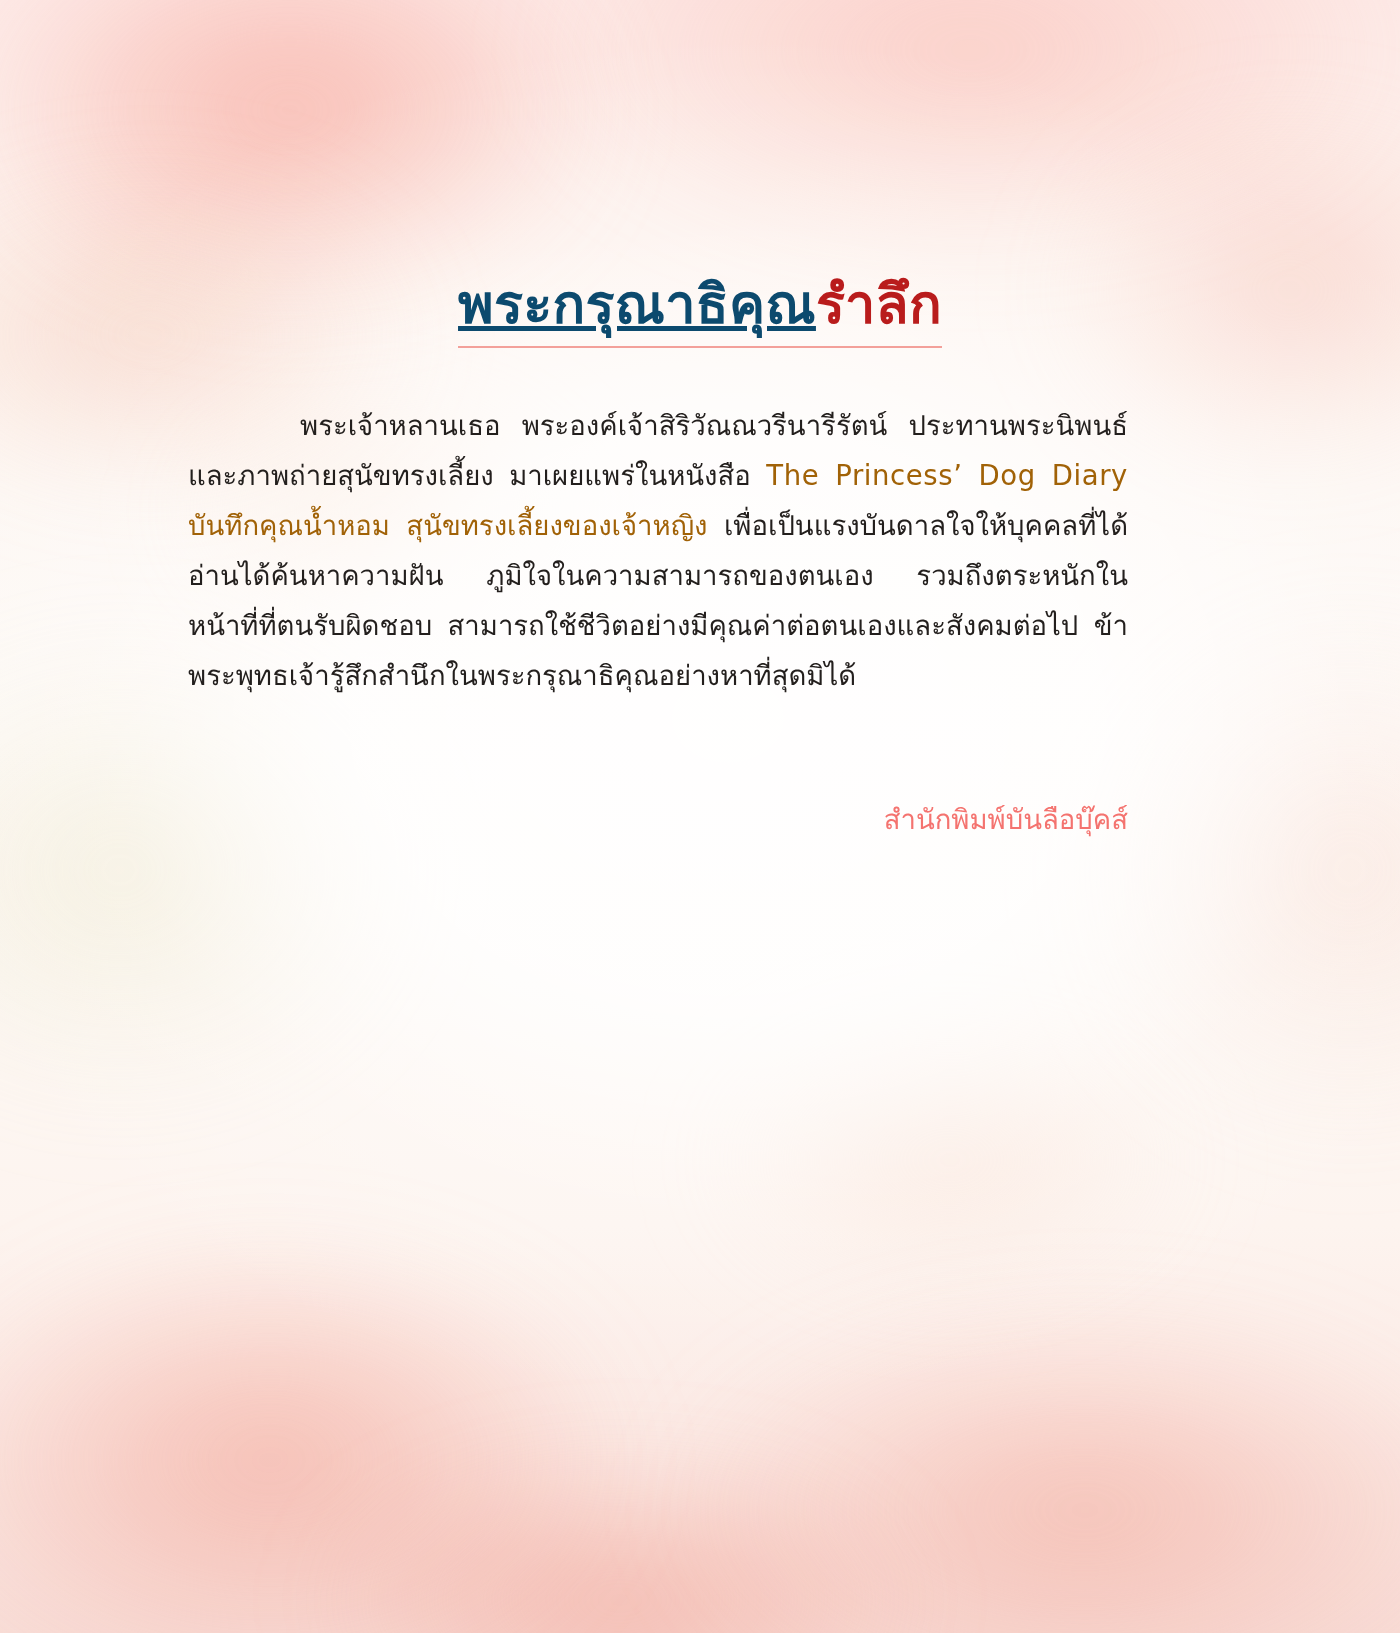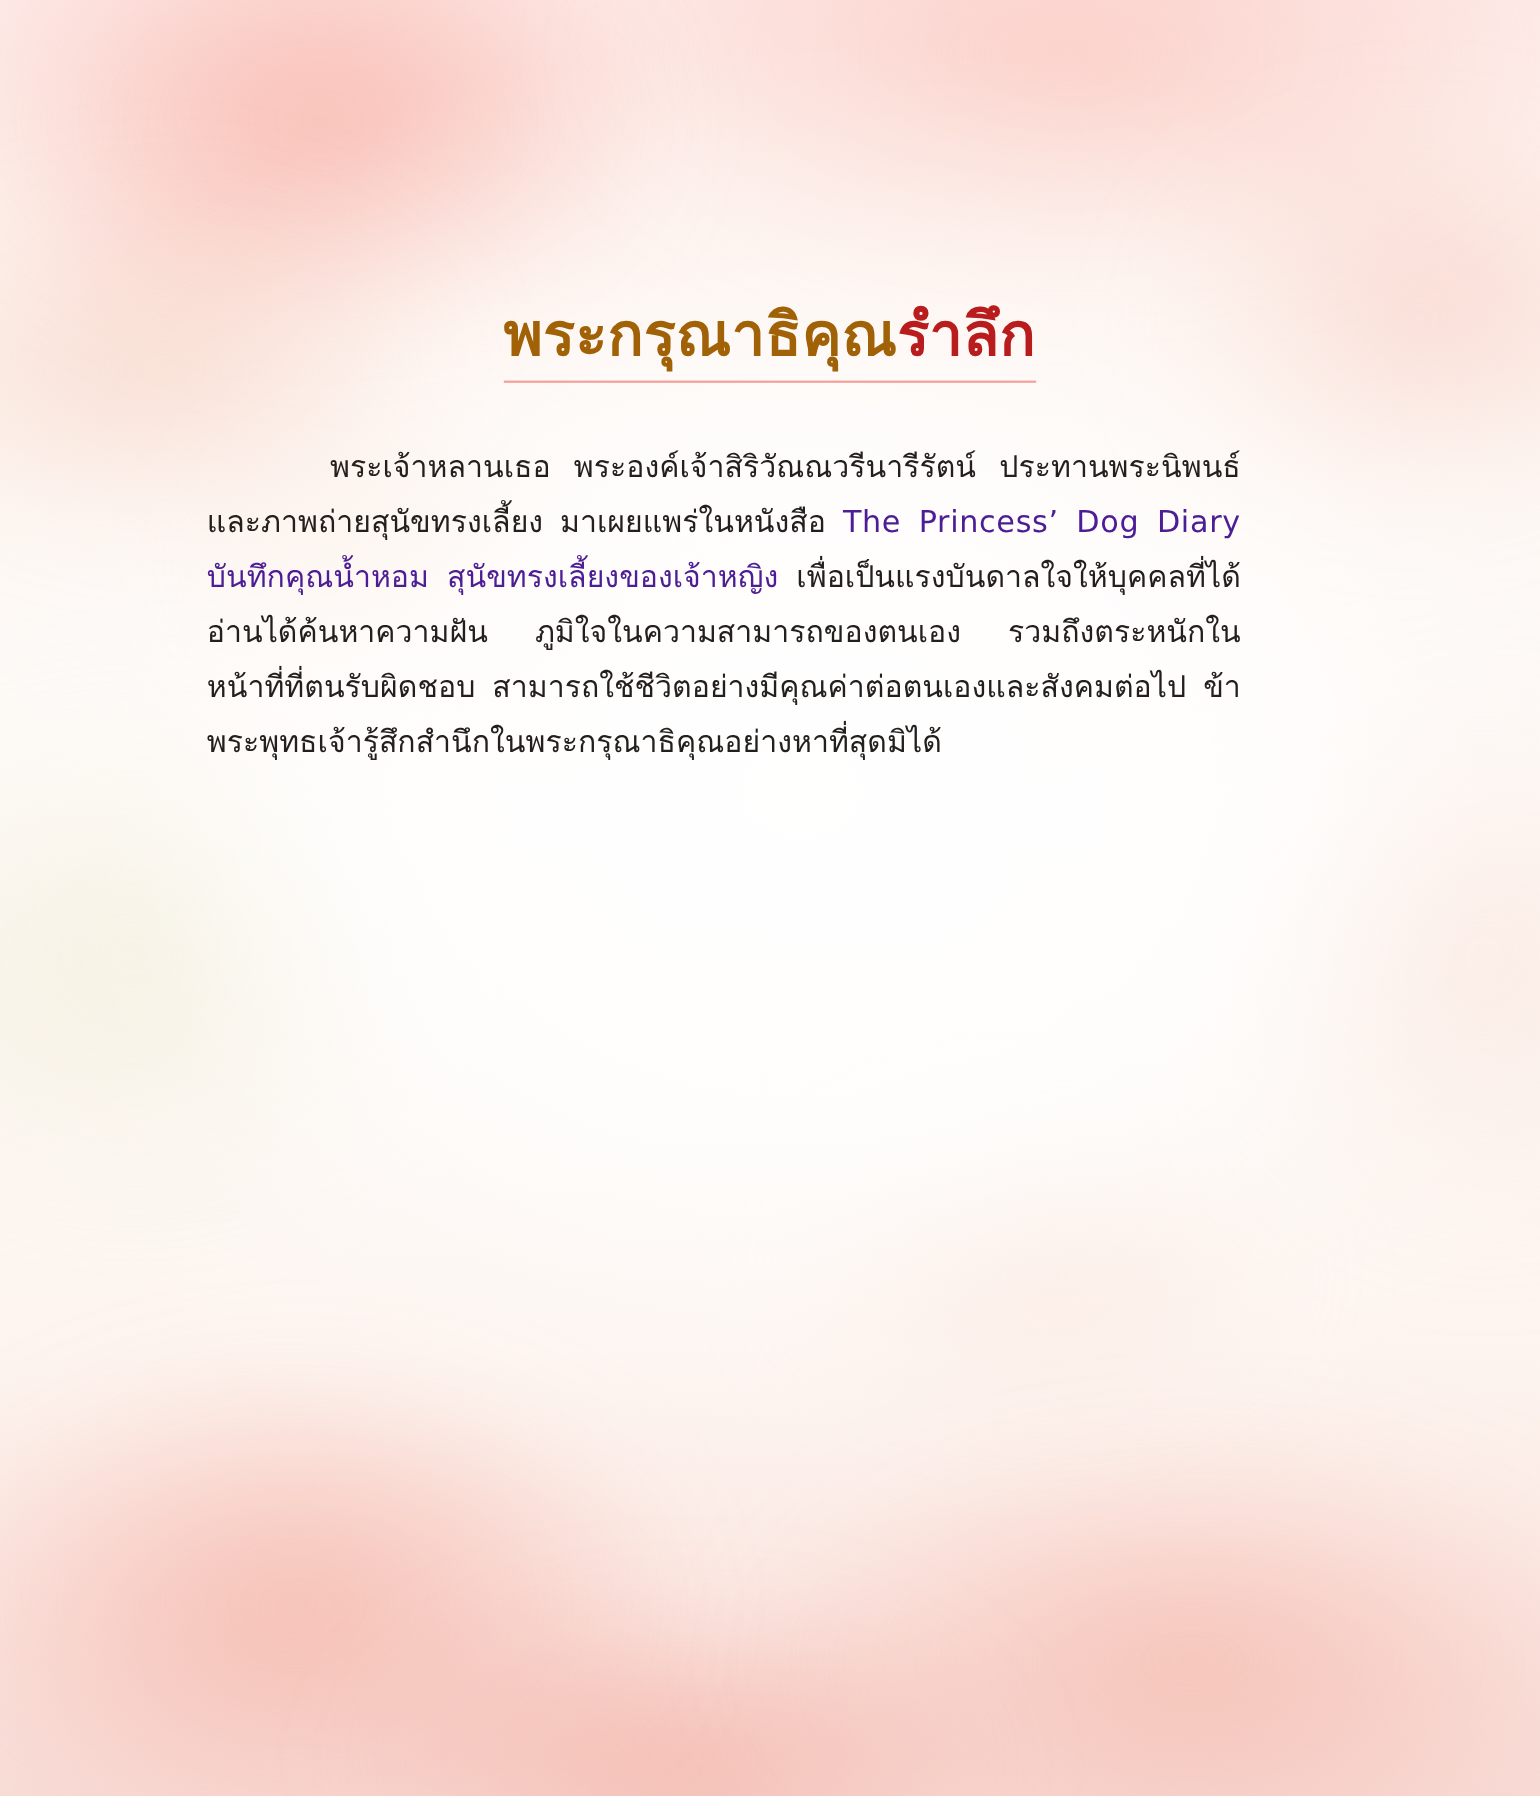--- a/index.html
+++ b/index.html
@@ -74,37 +74,37 @@
   }
   .title {
     display: inline-block;
     font-size: 54px;
     line-height: 1.15;
     letter-spacing: .3px;
     padding-bottom: 10px;
     border-bottom: 2px solid #f3a09a;
     white-space: nowrap;
   }
-  .title .pink { color: #a16207; }
+  .title .pink { color: #0c4a6e; text-decoration: underline; }
   .title .dark { color: #b91c1c; }
 
   .body-block {
     position: absolute;
     top: 400px;
     left: 188px;
     width: 940px;
     font-size: 27.5px;
     line-height: 50px;
     color: #231f1d;
     text-align: justify;
     text-justify: inter-word;
   }
   .body-block p { margin: 0; }
   .indent { display: inline-block; width: 112px; }
-  .accent { color: #4c1d95; }
+  .accent { color: #a16207; }
   .en { letter-spacing: .6px; }
 
   .signature {
     position: absolute;
     top: 795px;
     left: 188px;
     width: 940px;
     text-align: right;
     font-size: 27.5px;
     line-height: 48px;
@@ -135,15 +135,16 @@
 
   <div class="title-wrap">
     <h1 class="title"><span class="pink">พระกรุณาธิคุณ</span><span class="dark">รำลึก</span></h1>
   </div>
 
   <div class="body-block">
     <p><span class="indent"></span><span>พระเจ้าหลานเธอ  พระองค์เจ้าสิริวัณณวรีนารีรัตน์  ประทานพระนิพนธ์และภาพถ่ายสุนัขทรงเลี้ยง  มาเผยแพร่ในหนังสือ </span><span class="accent en">The Princess’ Dog Diary</span><span class="accent"> บันทึกคุณน้ำหอม  สุนัขทรงเลี้ยงของเจ้าหญิง </span><span> เพื่อเป็นแรงบันดาลใจให้บุคคลที่ได้อ่านได้ค้นหาความฝัน  ภูมิใจในความสามารถของตนเอง  รวมถึงตระหนักในหน้าที่ที่ตนรับผิดชอบ  สามารถใช้ชีวิตอย่างมีคุณค่าต่อตนเองและสังคมต่อไป  ข้าพระพุทธเจ้ารู้สึกสำนึกในพระกรุณาธิคุณอย่างหาที่สุดมิได้</span></p>
   </div>
 
   <div class="signature">
+    <div class="pub">สำนักพิมพ์บันลือบุ๊คส์</div>
   </div>
 
 </div>
 
 </body></html>

